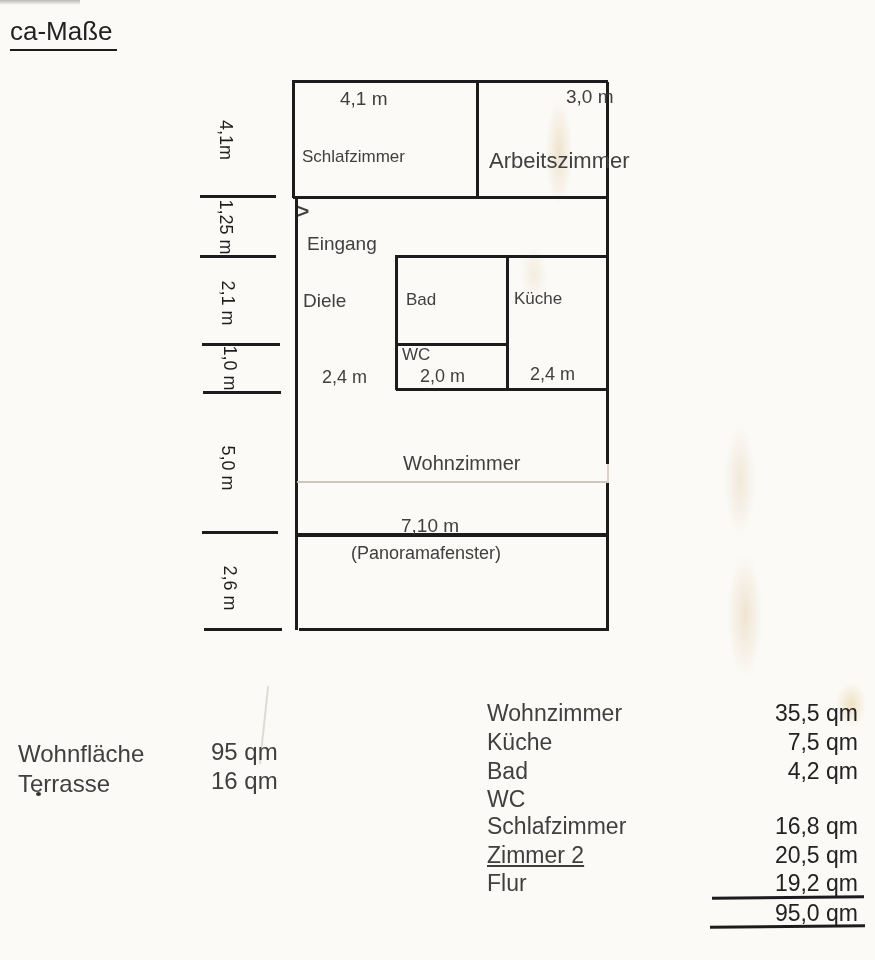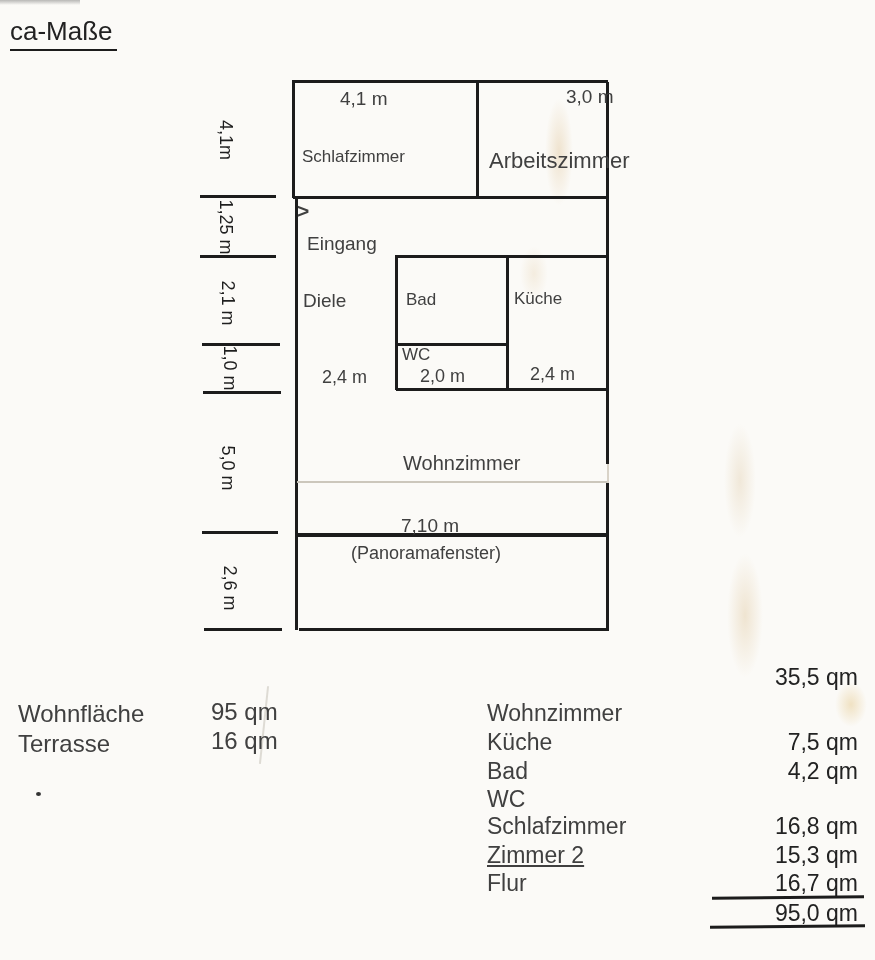--- a/index.html
+++ b/index.html
@@ -14,21 +14,21 @@
   .tick{height:2.5px;}
   .rot{
     position:absolute;width:80px;height:24px;display:flex;align-items:center;justify-content:center;
     transform:rotate(90deg);font-size:18px;white-space:nowrap;color:#1f1f1f;
   }
   .stain{position:absolute;pointer-events:none;}
   .title{
     position:absolute;left:10px;top:16px;font-size:26px;
     border-bottom:2.5px solid #1c1c1c;padding:0 4px 2px 0;
   }
-  .sumL{font-size:24px;}
+  .sumL{font-size:24px;margin-top:40px;}
   .sumR{font-size:23px;}
   .valR{position:absolute;left:690px;width:168px;text-align:right;font-size:23px;}
   .fold{position:absolute;background:#ccc7bc;}
 </style>
 </head>
 <body>
 
 <div id="canvas">
 
   <div class="stain" style="left:0;top:0;width:80px;height:5px;background:linear-gradient(to bottom,rgba(60,60,60,.35),transparent);"></div>
@@ -93,30 +93,30 @@
   <div class="lbl" style="left:401px;top:507px;font-size:19px;margin-top:8px;">7,10 m</div>
   <div class="lbl" style="left:351px;top:543px;font-size:18px;">(Panoramafenster)</div>
 
   <div class="lbl sumL" style="left:18px;top:700px;">Wohnfläche</div>
   <div class="lbl sumL" style="left:211px;top:698px;">95 qm</div>
   <div class="lbl sumL" style="left:18px;top:730px;">Terrasse</div>
   <div class="lbl sumL" style="left:211px;top:727px;">16 qm</div>
   <div style="position:absolute;left:36px;top:792px;width:5px;height:4px;background:#333;border-radius:50%;"></div>
 
   <div class="lbl sumR" style="left:487px;top:700px;">Wohnzimmer</div>
-  <div class="valR" style="top:664px;">35,5 qm</div>
+  <div class="valR" style="top:700px;">35,5 qm</div>
   <div class="lbl sumR" style="left:487px;top:729px;">Küche</div>
   <div class="valR" style="top:729px;">7,5 qm</div>
   <div class="lbl sumR" style="left:487px;top:758px;">Bad</div>
   <div class="valR" style="top:758px;">4,2 qm</div>
   <div class="lbl sumR" style="left:487px;top:786px;">WC</div>
   <div class="lbl sumR" style="left:487px;top:813px;">Schlafzimmer</div>
   <div class="valR" style="top:813px;">16,8 qm</div>
   <div class="lbl sumR" style="left:487px;top:842px;text-decoration:underline;">Zimmer 2</div>
-  <div class="valR" style="top:842px;">15,3 qm</div>
+  <div class="valR" style="top:842px;">20,5 qm</div>
   <div class="lbl sumR" style="left:487px;top:870px;">Flur</div>
-  <div class="valR" style="top:870px;">16,7 qm</div>
+  <div class="valR" style="top:870px;">19,2 qm</div>
 
   <div style="position:absolute;left:712px;top:896px;width:152px;height:2.5px;background:#1c1c1c;transform:rotate(-0.6deg);"></div>
   <div class="valR" style="top:900px;">95,0 qm</div>
   <div style="position:absolute;left:710px;top:925px;width:155px;height:2.5px;background:#1c1c1c;transform:rotate(-0.5deg);"></div>
 
 </div>
 
 </body></html>

